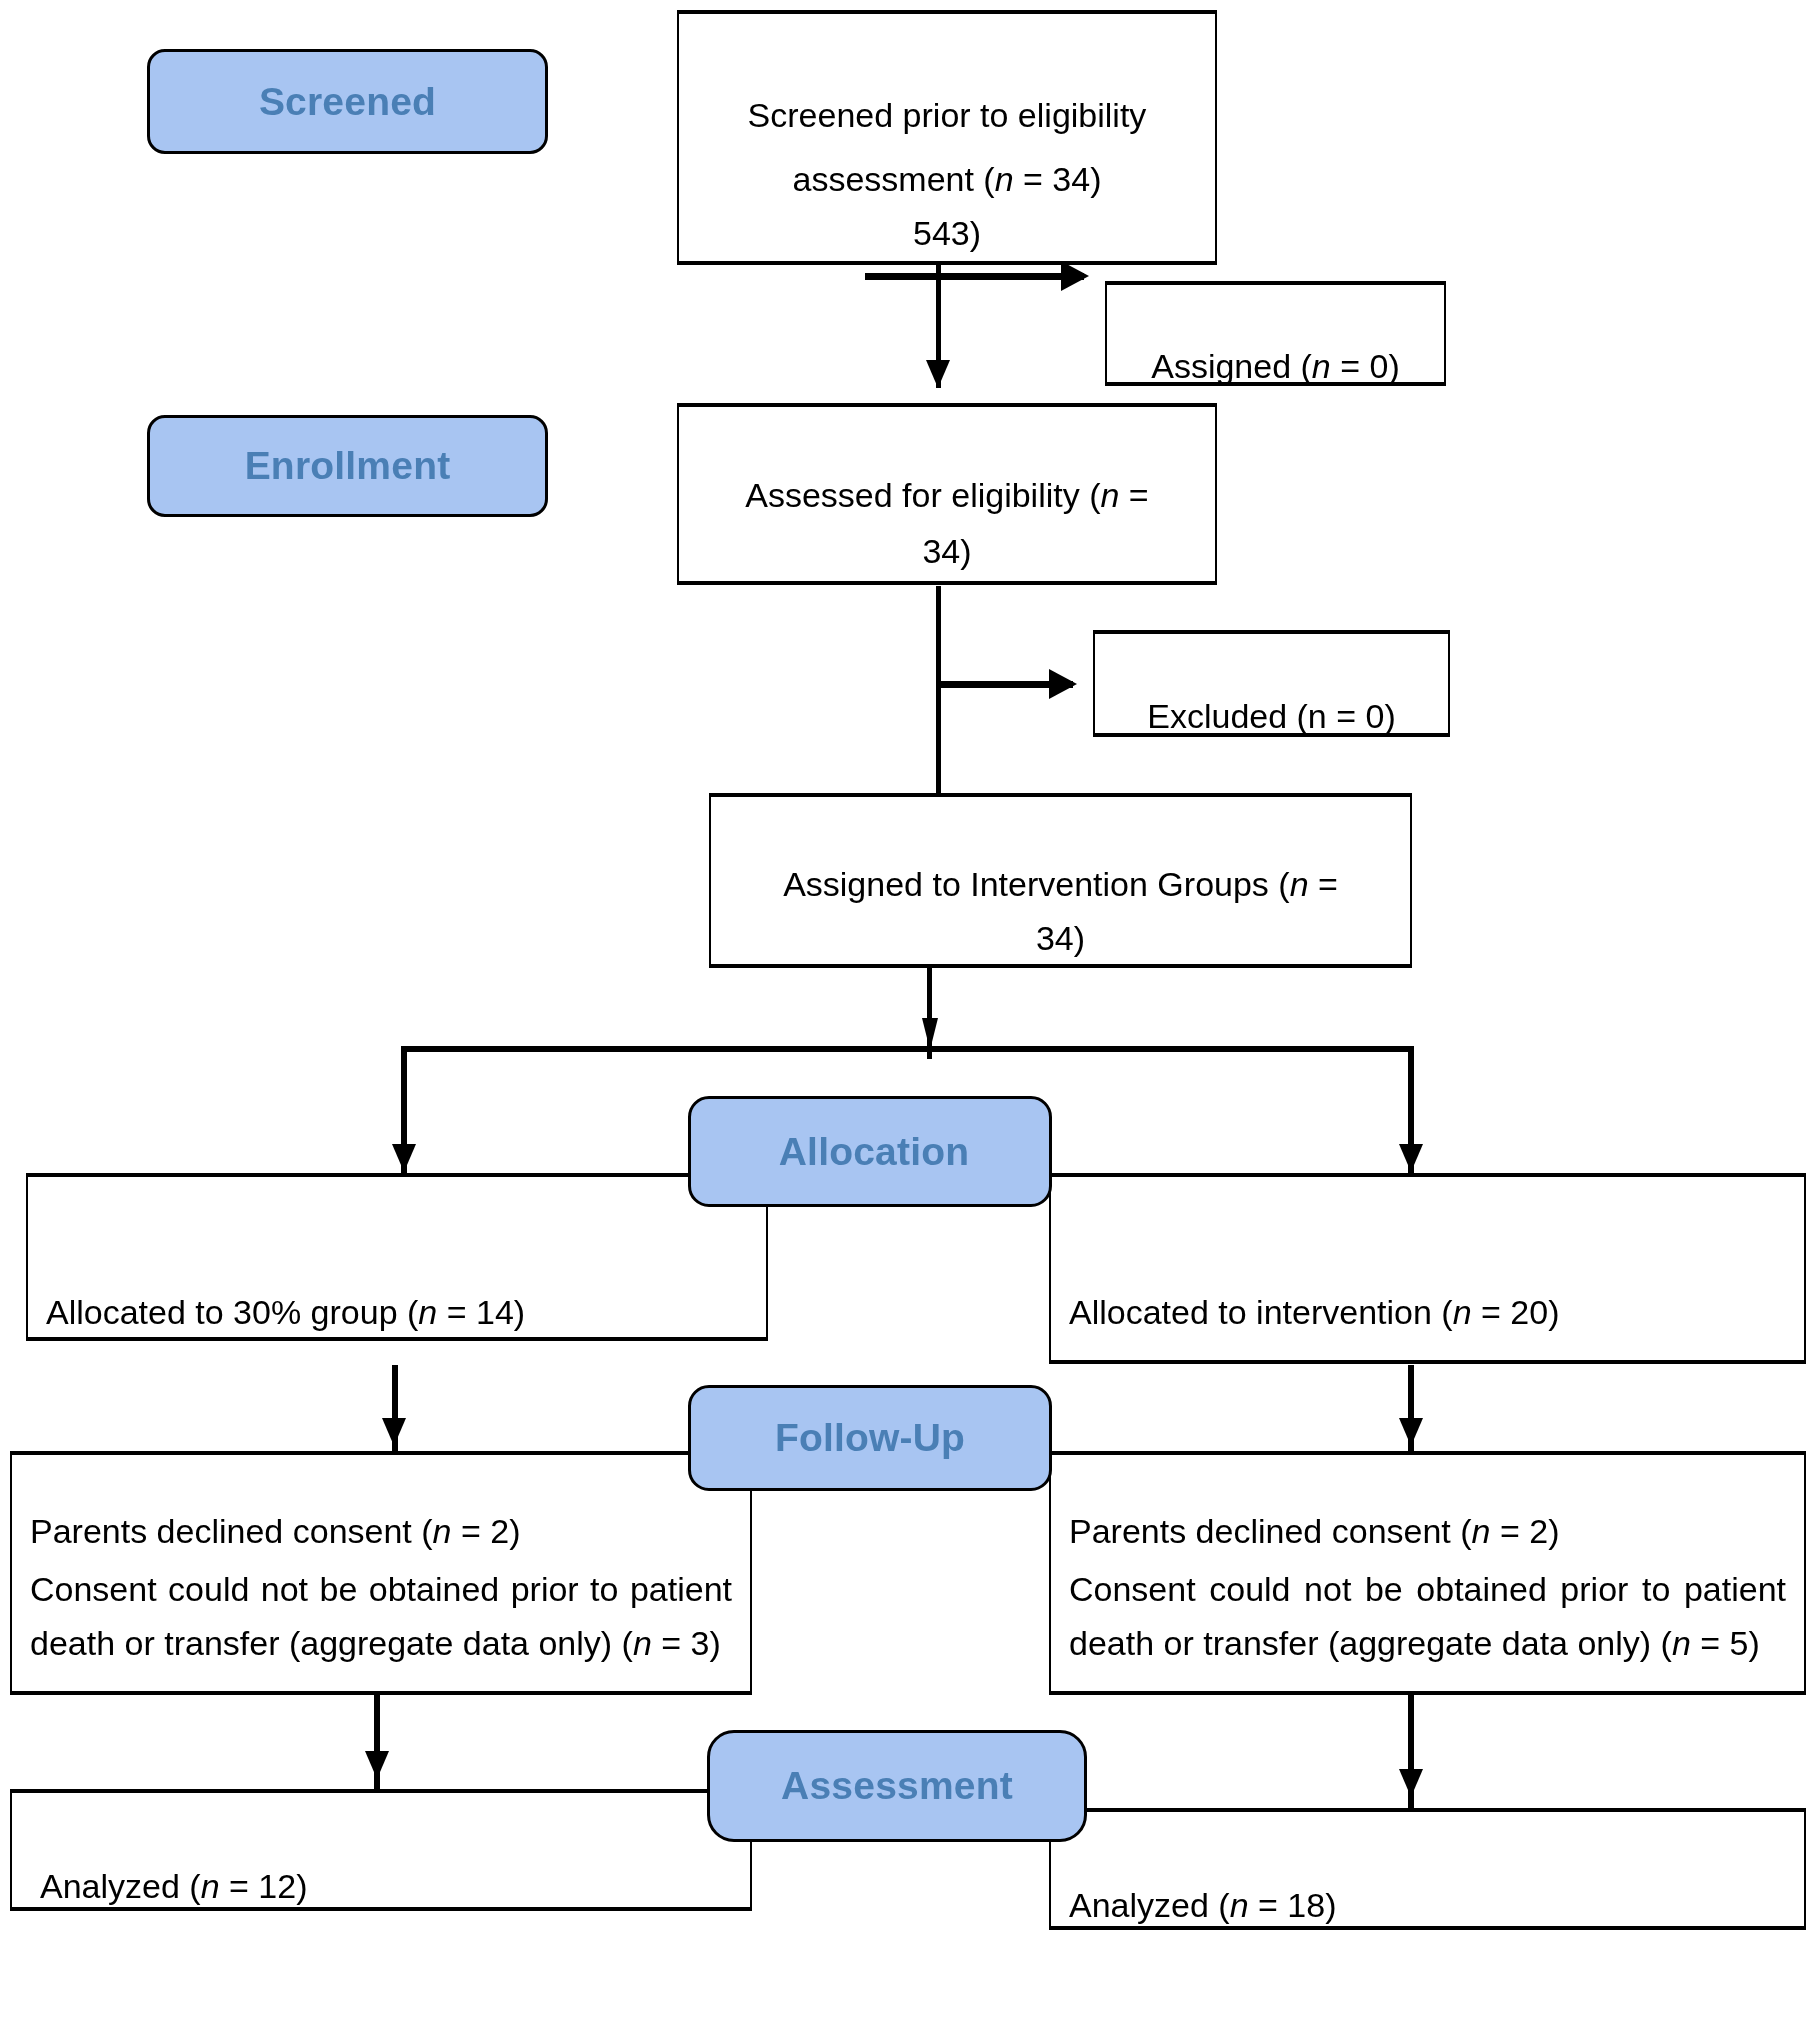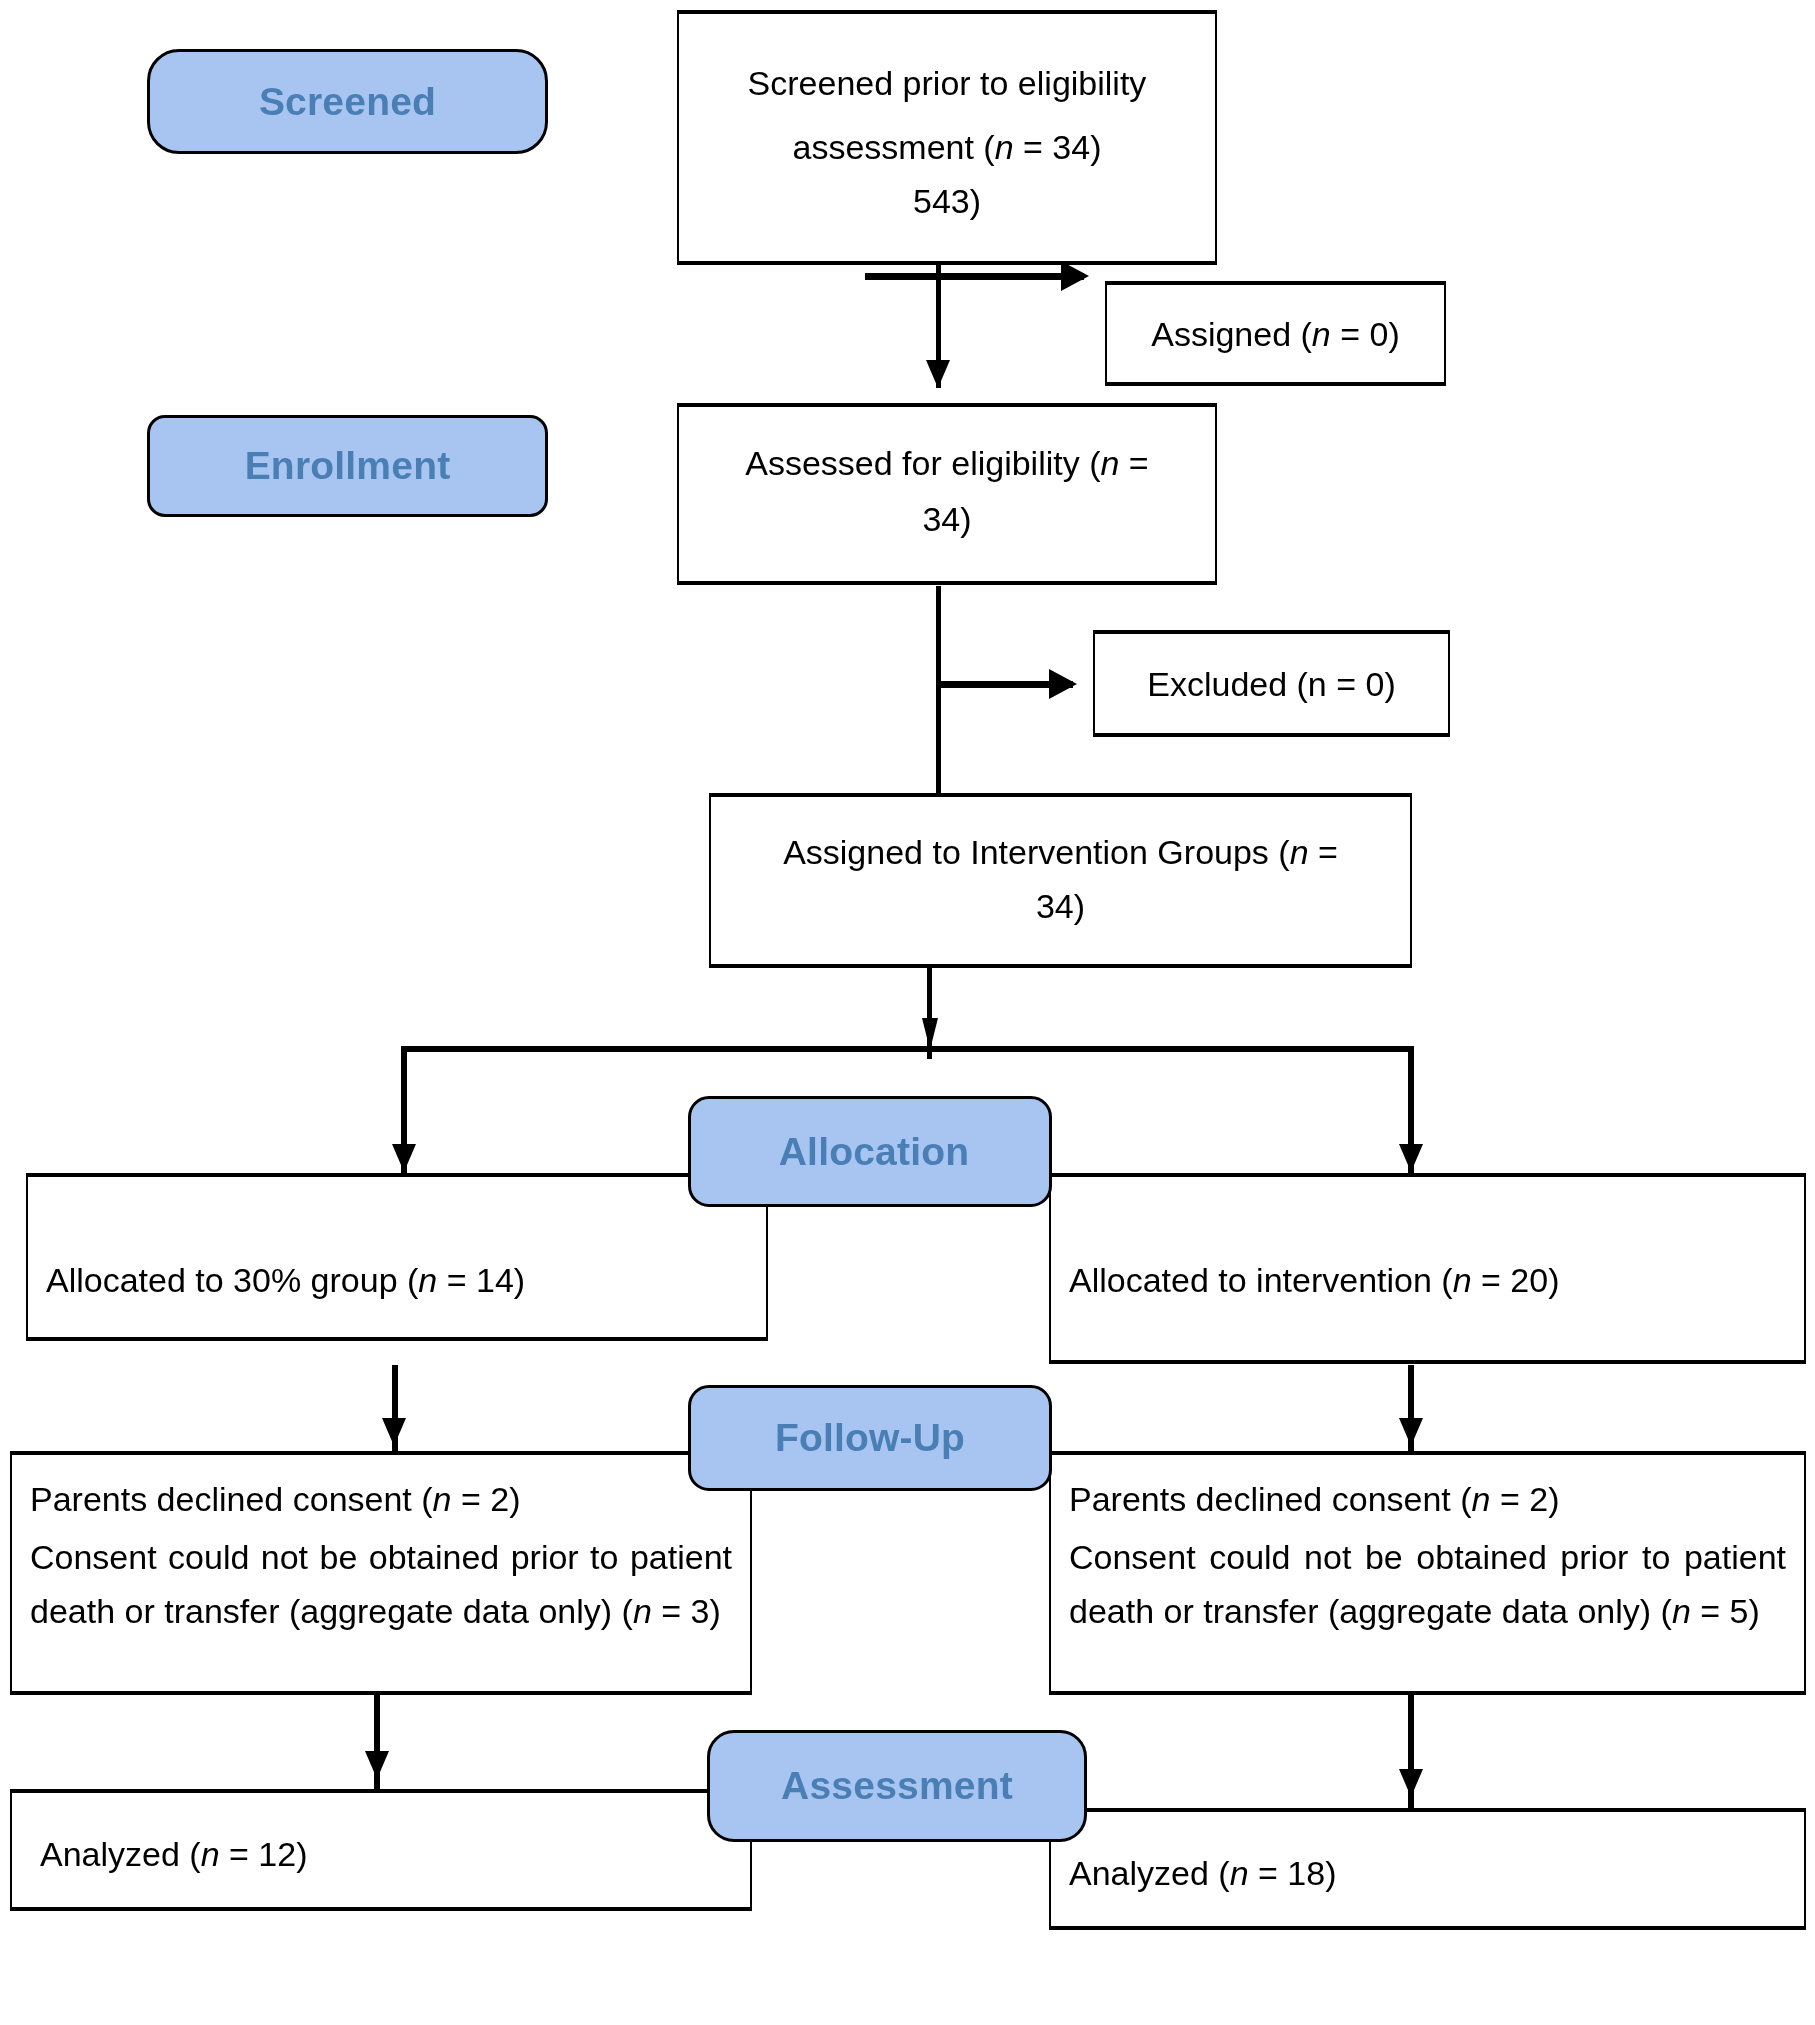--- a/index.html
+++ b/index.html
@@ -42,20 +42,21 @@
     border-bottom: 4.1px solid #000000;
     border-left: 2.3px solid #000000;
     border-right: 2.3px solid #000000;
     z-index: 10;
   }
   .box .txt {
     position: absolute;
     left: 0;
     right: 0;
     color: #000000;
+    margin-top: 32px;
   }
   .ctr  { text-align: center; }
   .left { text-align: left; }
   .just { text-align: justify; text-align-last: left; }
 
   .it { font-style: italic; }
 
   
   .vline, .hline {
     position: absolute;
@@ -84,21 +85,21 @@
     border-bottom: 15.5px solid transparent;
     border-left: 28px solid #000000;
     z-index: 6;
   }
 </style>
 </head>
 <body>
 
 <div id="canvas">
 
-  <div class="badge" style="left:147px; top:49px; width:401px; height:105px; font-size:39px;border-radius:32px;">
+  <div class="badge" style="left:147px; top:49px; width:401px; height:105px; font-size:39px;">
     <span>Screened</span>
   </div>
 
   <div class="box" style="left:677px; top:10px; width:540px; height:255px;">
     <div class="txt ctr" style="top:50px; font-size:34px;"><span>Screened prior to eligibility</span></div>
     <div class="txt ctr" style="top:114px; font-size:34px;"><span>assessment (</span><span class="it">n</span><span> = 34)</span></div>
     <div class="txt ctr" style="top:168px; font-size:34px;"><span>543)</span></div>
   </div>
 
   <div class="vline" style="left:936px; top:265px; width:5px; height:123px;"></div>

